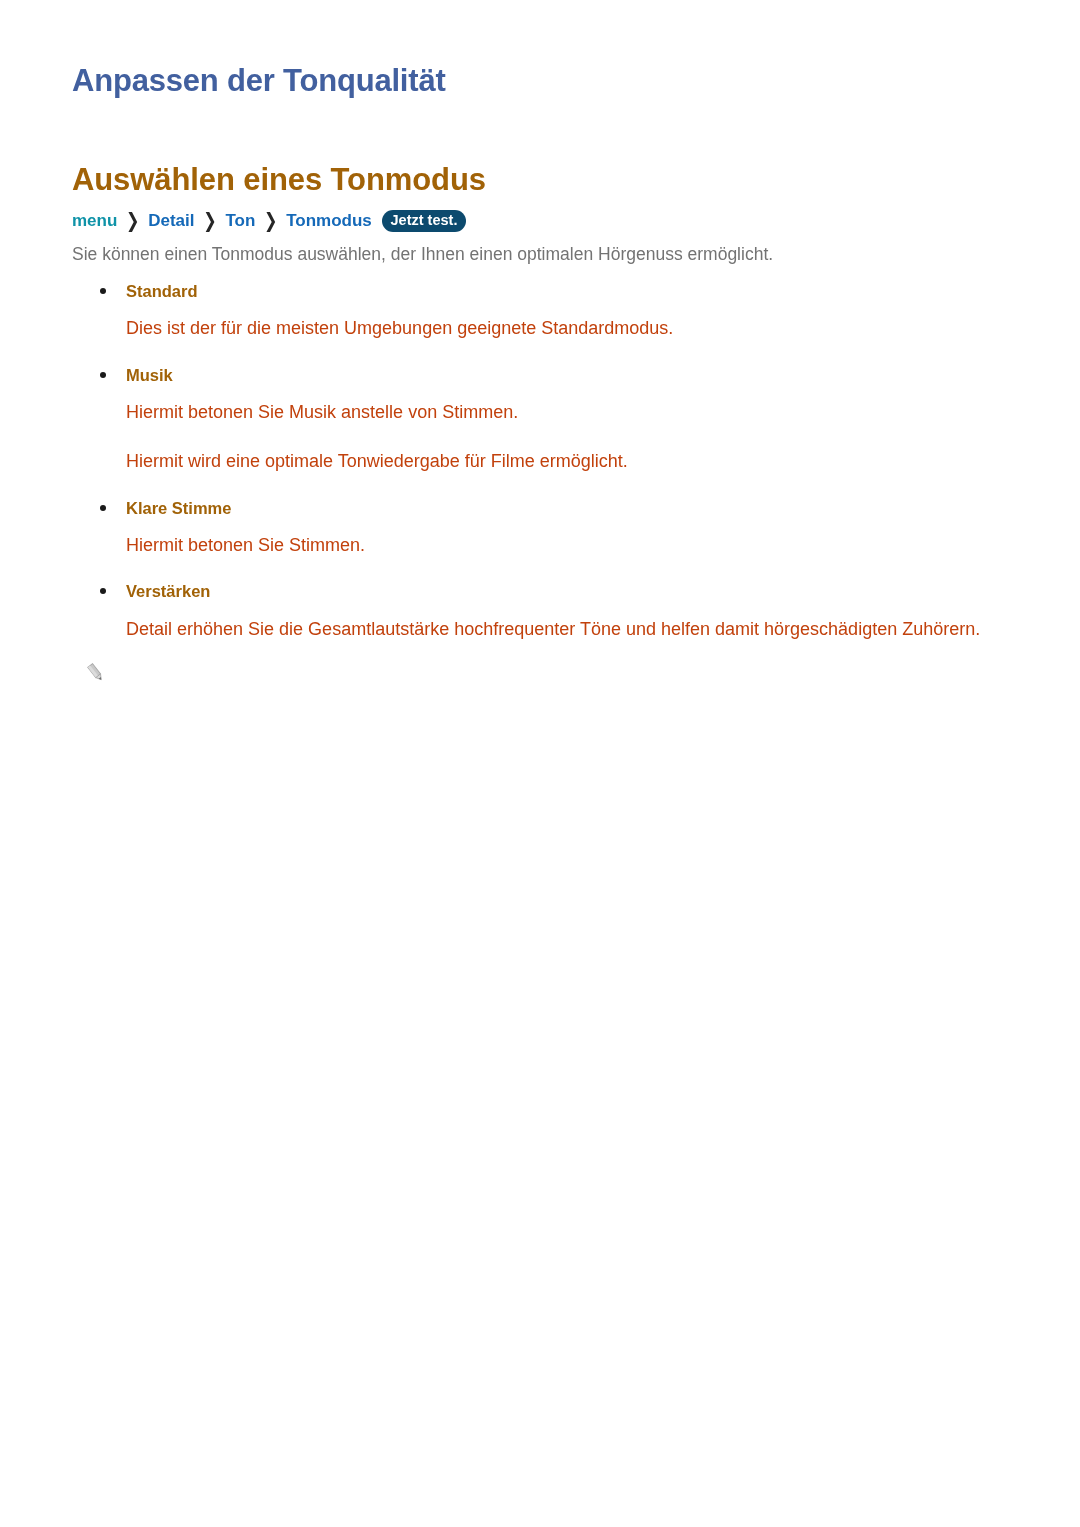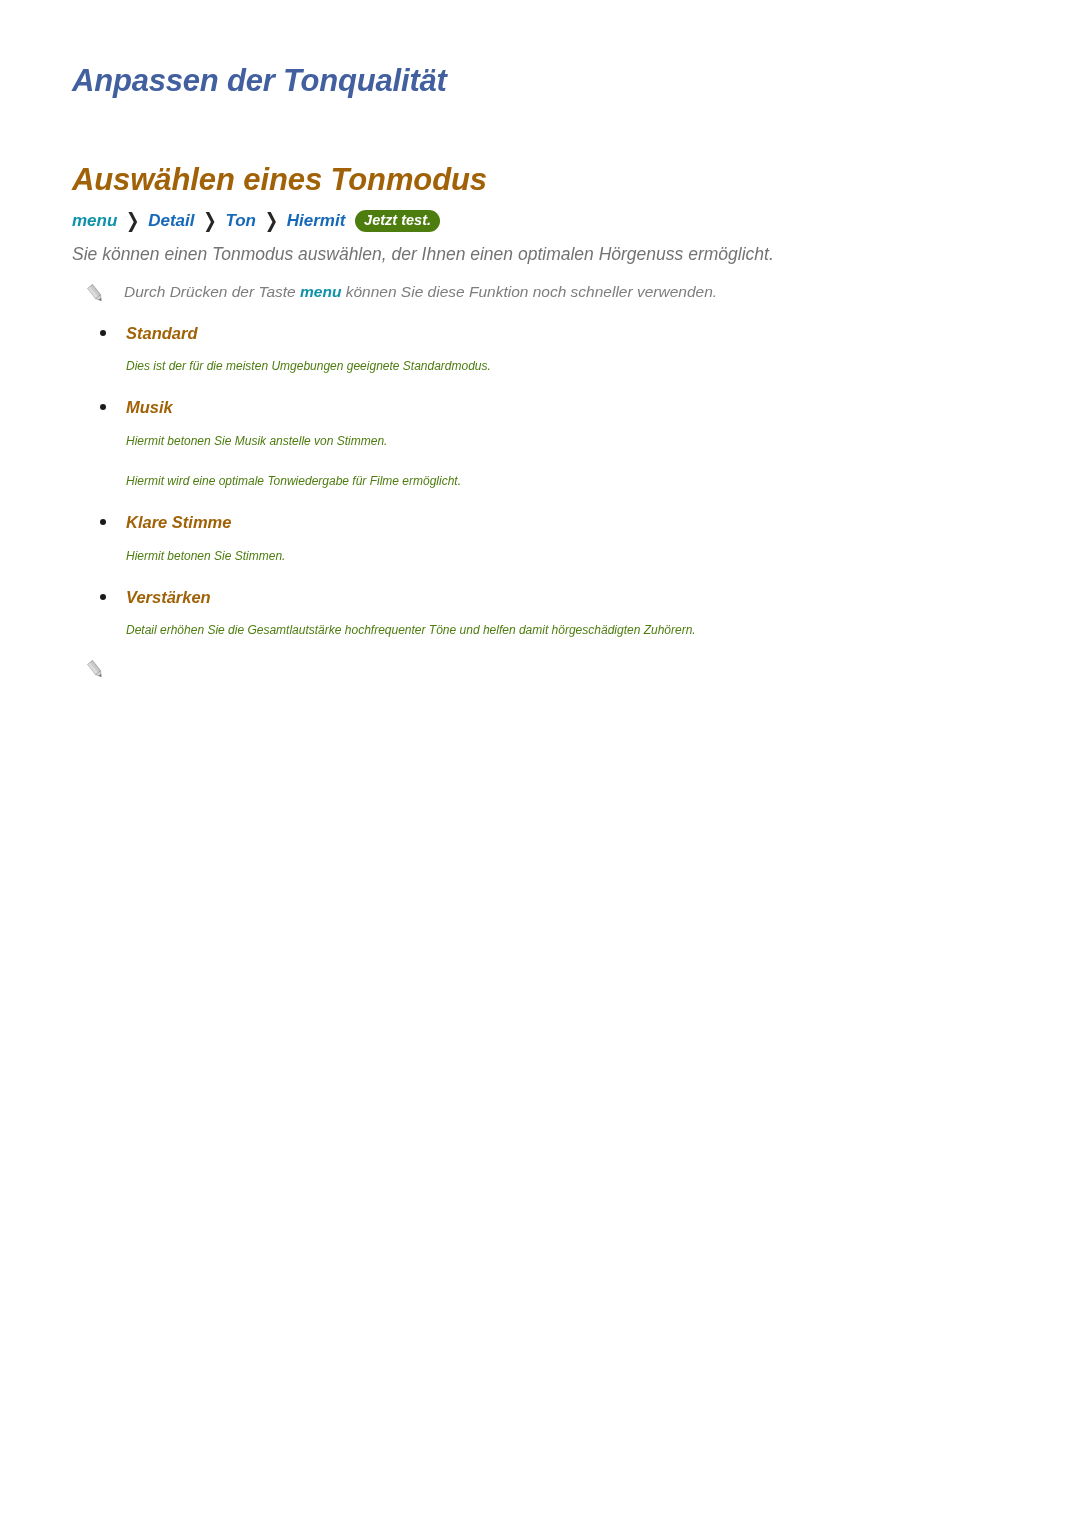--- a/index.html
+++ b/index.html
@@ -15,21 +15,20 @@
     -webkit-font-smoothing: antialiased;
     overflow: hidden;
   }
 
   .page {
     position: relative;
     width: 1080px;
     height: 1394px;
     box-sizing: border-box;
     padding: 62px 72px 8px 72px;
-    font-style: italic;
   }
 
   
   .doc-title {
     font-size: 31px;
     font-weight: bold;
     color: #42609f;
     letter-spacing: -0.2px;
     margin: 0 0 62px 0;
     line-height: 1.2;
@@ -59,21 +58,21 @@
   .crumb-sep {
     color: #262626;
     font-size: 16px;
     font-weight: bold;
     margin: 0 4px;
     display: inline-block;
     transform: scaleY(1.25);
   }
   .badge {
     display: inline-block;
-    background: #4d7c0f;
+    background: #0c4a6e;
     color: #ffffff;
     font-size: 14.5px;
     font-weight: bold;
     border-radius: 11px;
     padding: 2px 9px 3px 9px;
     margin-left: 5px;
     line-height: 1.2;
     position: relative;
     top: -1px;
   }
@@ -134,61 +133,48 @@
     position: absolute;
     left: 28px;
     top: 7px;
     width: 6px;
     height: 6px;
     border-radius: 50%;
     background: #1a1a1a;
   }
   .mode-desc {
     padding-left: 54px;
-    font-size: 12px;
-    color: #4d7c0f;
+    font-size: 18px;
+    color: #c2410c;
     line-height: 1.52;
     max-width: 880px;
   }
 </style>
 </head>
 <body>
 
 <div class="page">
 
   <h1 class="doc-title">Anpassen der Tonqualität</h1>
 
   <h2 class="section-heading">Auswählen eines Tonmodus</h2>
 
   <div class="breadcrumb">
     <span class="crumb-menu">menu</span>
     <span class="crumb-sep">❯</span>
     <span class="crumb-blue">Detail</span>
     <span class="crumb-sep">❯</span>
     <span class="crumb-blue">Ton</span>
     <span class="crumb-sep">❯</span>
-    <span class="crumb-blue">Hiermit</span>
+    <span class="crumb-blue">Tonmodus</span>
     <span class="badge">Jetzt test.</span>
   </div>
 
   <p class="lead">Sie können einen Tonmodus auswählen, der Ihnen einen optimalen Hörgenuss ermöglicht.</p>
 
-  <div class="note">
-    <span class="note-icon">
-      <svg width="20" height="22" viewBox="0 0 20 22" aria-hidden="true">
-        <g transform="rotate(-38 10 11)">
-          <rect x="7" y="1.5" width="6" height="13" fill="#c9c9c9" stroke="#a8a8a8" stroke-width="1"></rect>
-          <rect x="7" y="1.5" width="3" height="13" fill="#dcdcdc"></rect>
-          <polygon points="7,14.5 13,14.5 10,19.5" fill="#d8d8d8" stroke="#a8a8a8" stroke-width="0.8"></polygon>
-          <polygon points="8.6,17.2 11.4,17.2 10,19.5" fill="#6f6f6f"></polygon>
-        </g>
-      </svg>
-    </span>
-    <span class="note-text"><span>Durch Drücken der Taste </span><span class="kw">menu</span><span> können Sie diese Funktion noch schneller verwenden.</span></span>
-  </div>
 
   <ul class="mode-list">
 
     <li class="mode-item">
       <div class="mode-head">
         <span class="dot"></span>
         <span>Standard</span>
       </div>
       <div class="mode-desc">Dies ist der für die meisten Umgebungen geeignete Standardmodus.</div>
     </li>

